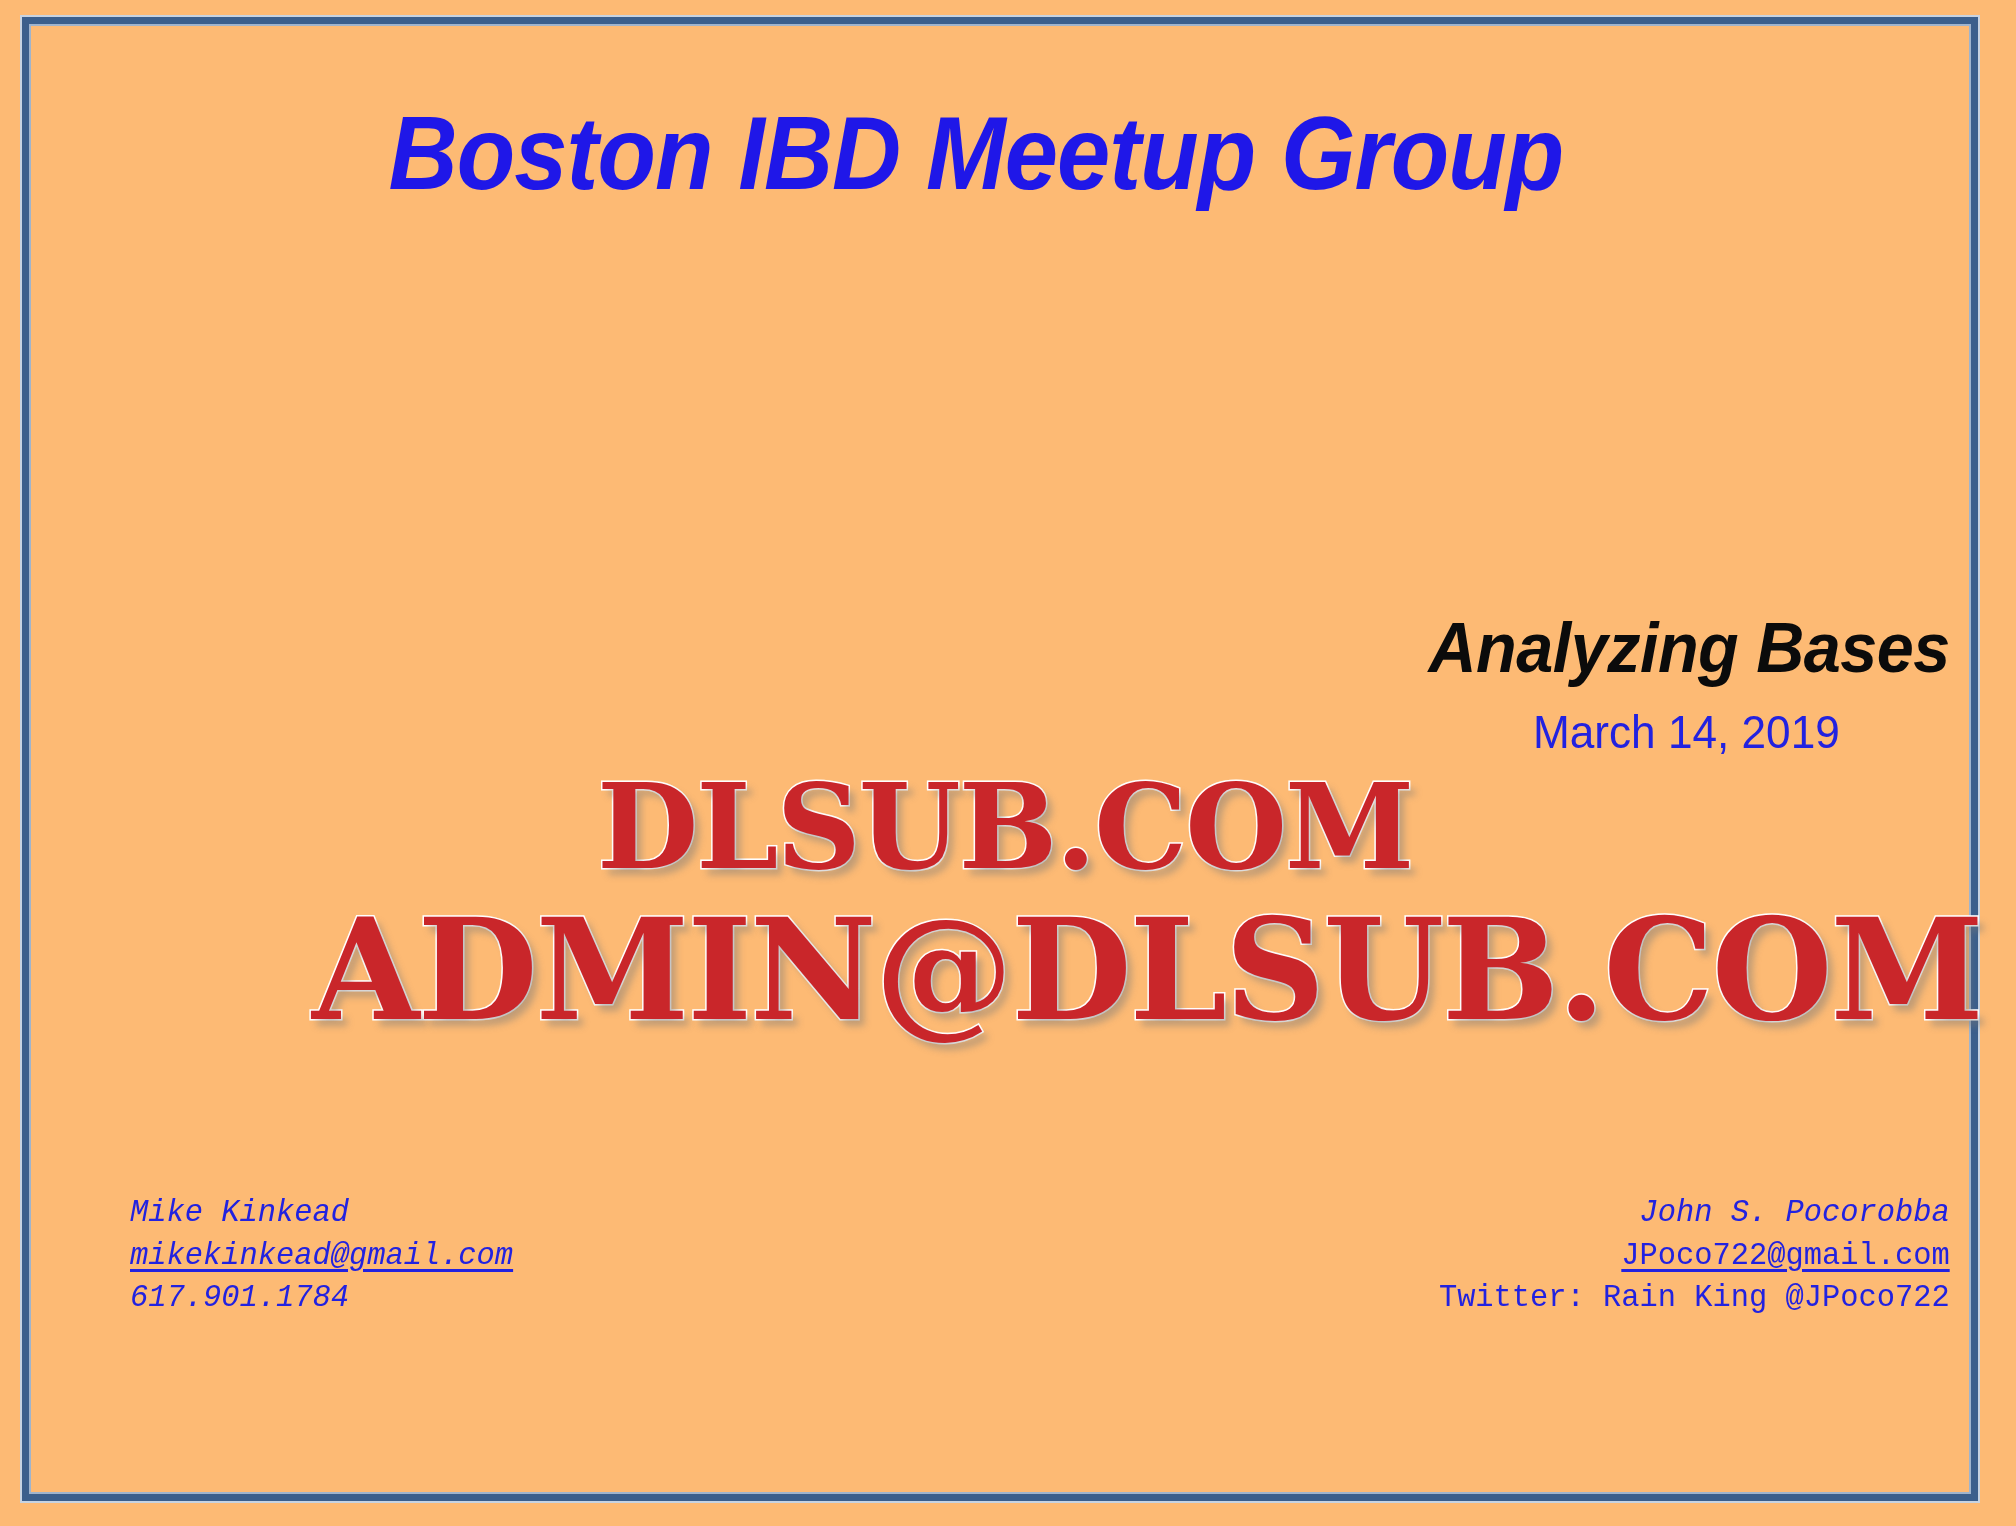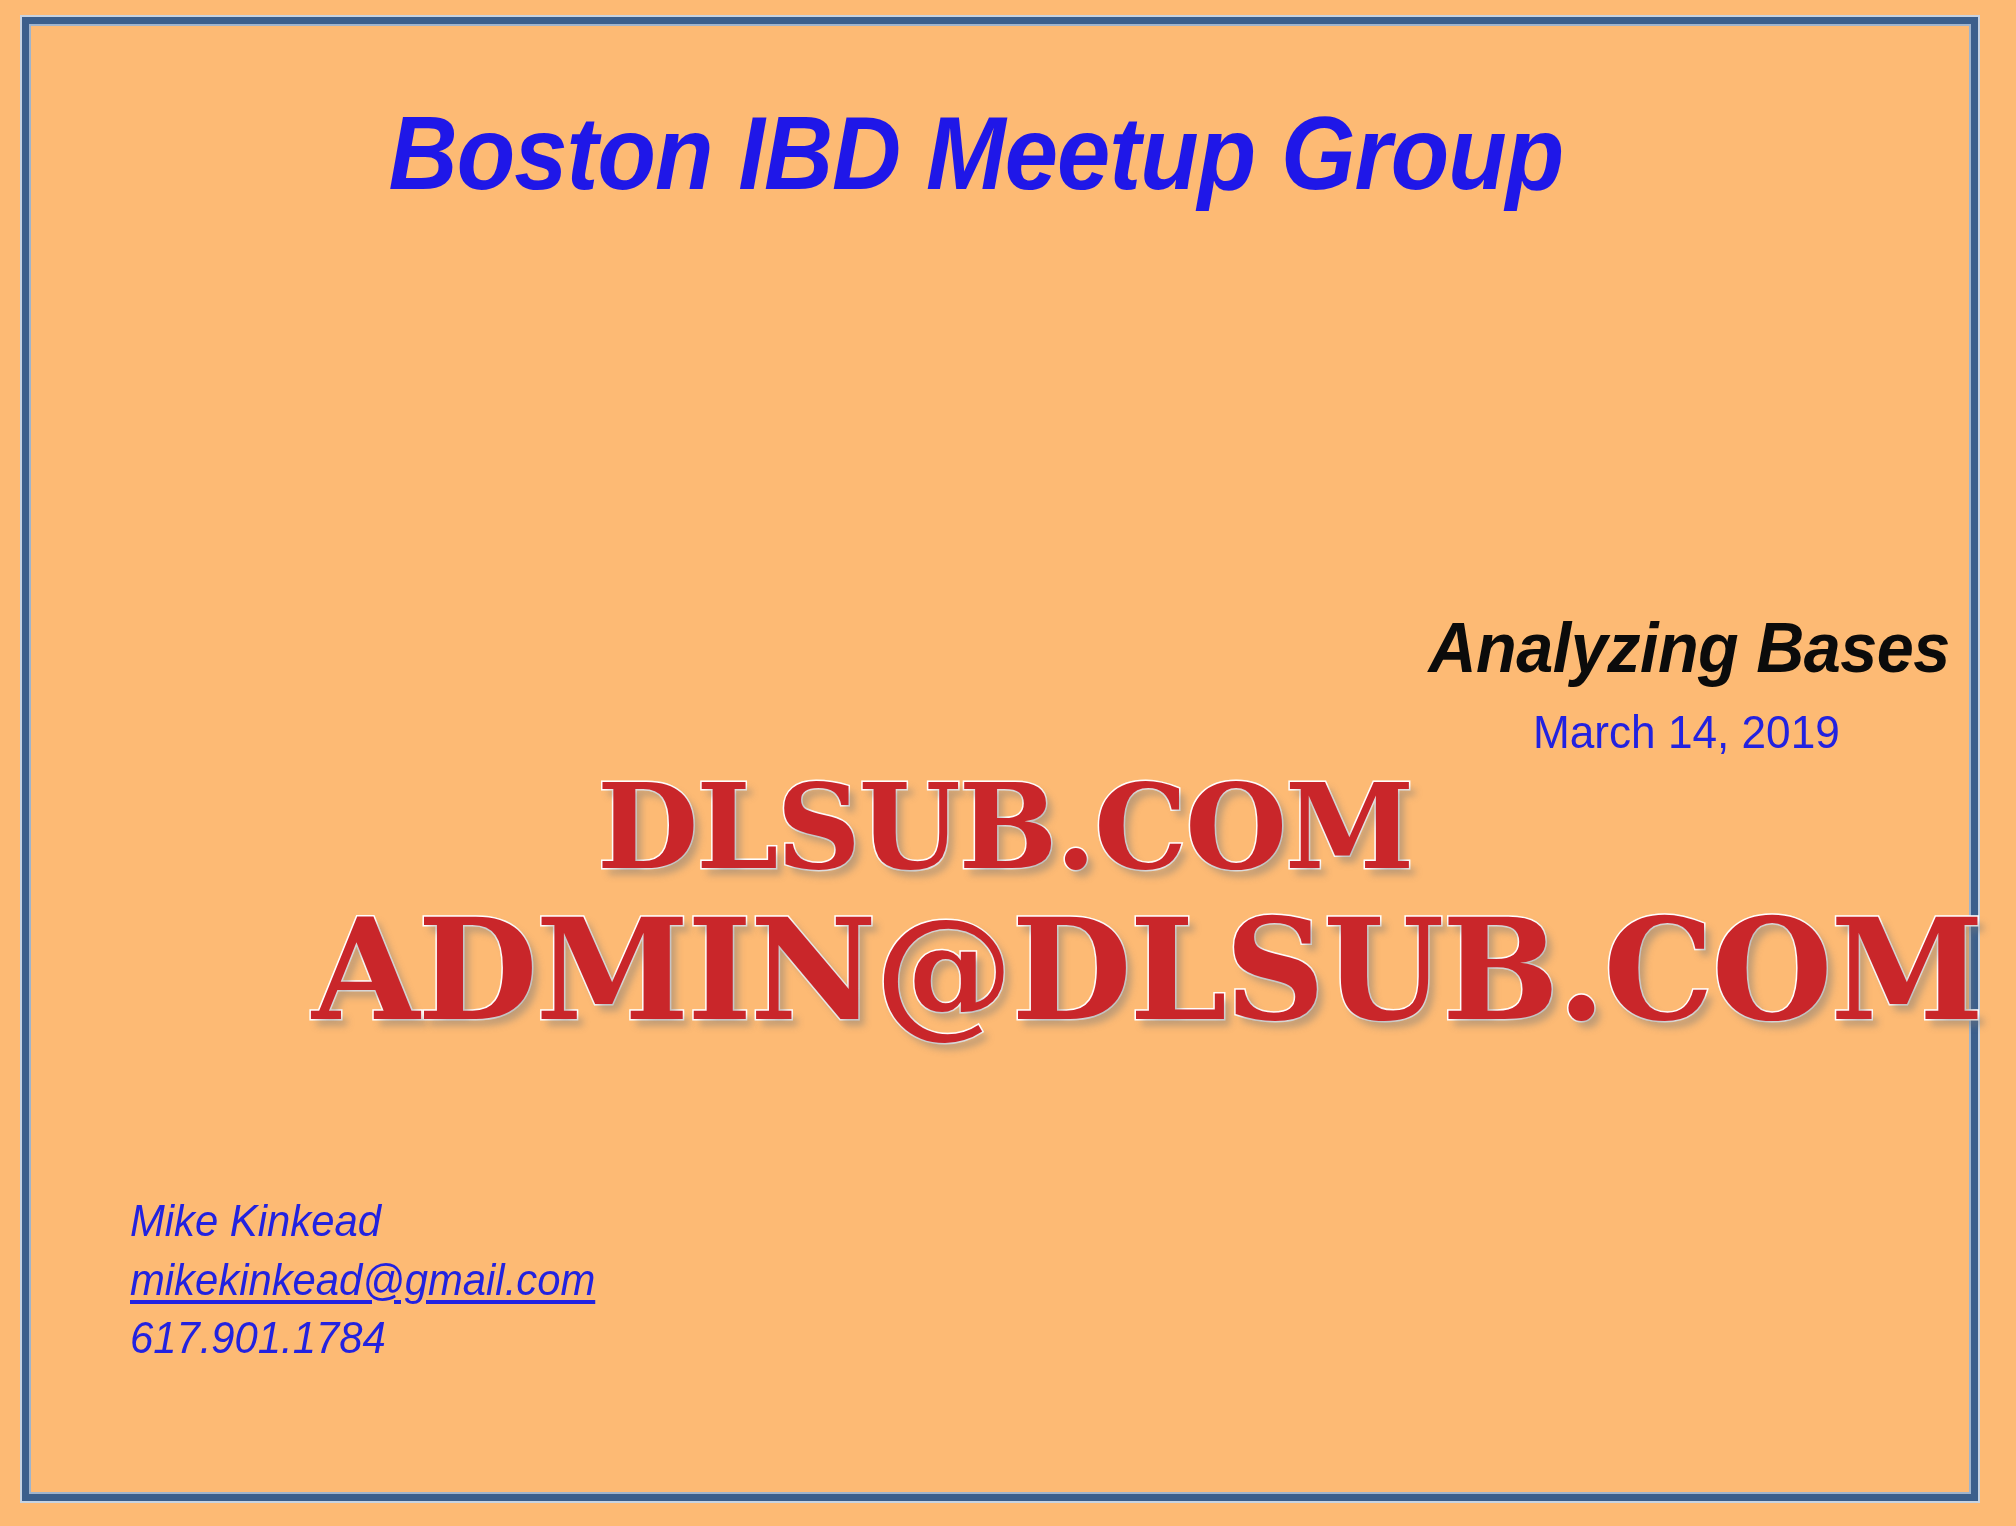--- a/index.html
+++ b/index.html
@@ -116,23 +116,23 @@
     left: 312px;
     top: 888px;
     font-size: 140px;
     transform: scaleX(0.99);
     transform-origin: 0 50%;
   }
 
   
   .contact-block {
     position: absolute;
-    font-family: Liberation Sans, sans-serif;
+    font-family: Liberation Mono, monospace;
     color: #2222e0;
-    font-size: 44px;
+    font-size: 32px;
     line-height: 1.33;
     white-space: nowrap;
   }
 
   #contact-left {
     left: 130px;
     top: 1192px;
     text-align: left;
     font-style: italic;
   }
@@ -177,14 +177,19 @@
   <div class="watermark" id="watermark-1">DLSUB.COM</div>
 
   <div class="watermark" id="watermark-2">ADMIN@DLSUB.COM</div>
 
   <div class="contact-block" id="contact-left">
     <span class="contact-line">Mike Kinkead</span>
     <span class="contact-line contact-link">mikekinkead@gmail.com</span>
     <span class="contact-line">617.901.1784</span>
   </div>
 
+  <div class="contact-block" id="contact-right">
+    <span class="contact-line italic">John S. Pocorobba</span>
+    <span class="contact-line upright contact-link">JPoco722@gmail.com</span>
+    <span class="contact-line upright">Twitter: Rain King @JPoco722</span>
+  </div>
 
 </div>
 
 </body></html>

